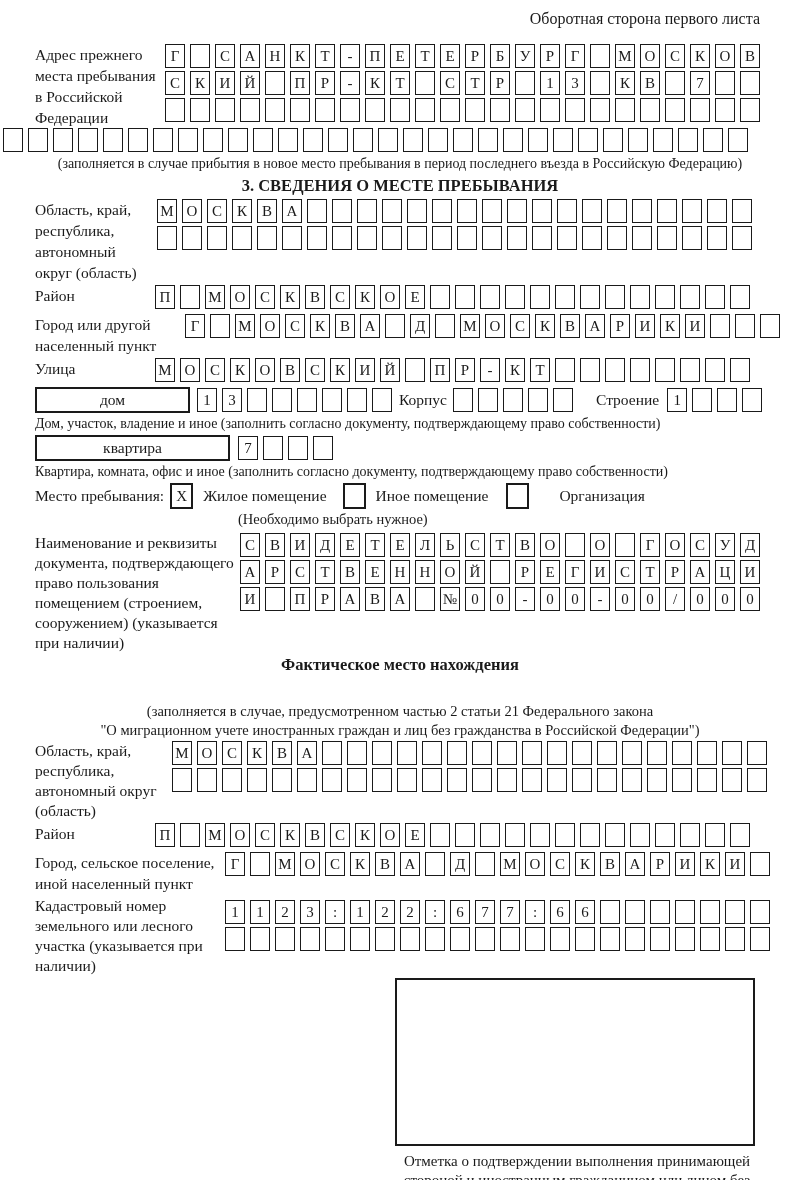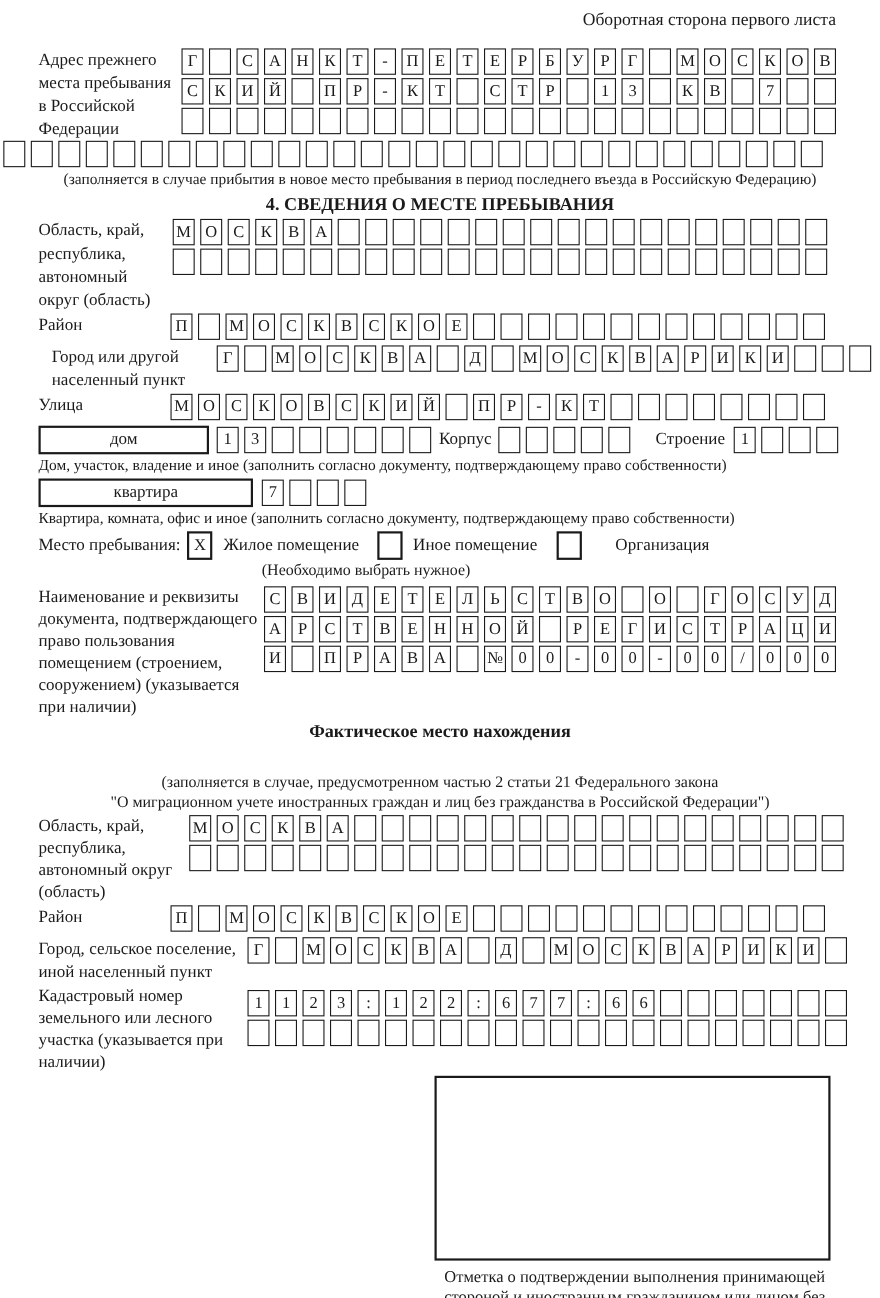--- a/index.html
+++ b/index.html
@@ -155,21 +155,21 @@
     <span class="cell"></span>
     <span class="cell"></span>
     <span class="cell"></span>
     <span class="cell"></span>
     <span class="cell"></span>
     <span class="cell"></span>
     <span class="cell"></span>
   </div>
 <div class="note-center">(заполняется в случае прибытия в новое место пребывания в период последнего въезда в Российскую Федерацию)</div>
 
-<div class="sec-title">4. СВЕДЕНИЯ О МЕСТЕ ПРЕБЫВАНИЯ</div>
+<div class="sec-title">3. СВЕДЕНИЯ О МЕСТЕ ПРЕБЫВАНИЯ</div>
 
 <div class="frow">
   <div class="lbl" style="margin-left:35px;width:120px;flex:0 0 auto;">Область, край, республика, автономный округ (область)</div>
   <div style="margin-left:2px;">
     <div class="cells-row">
         <span class="cell">М</span>
         <span class="cell">О</span>
         <span class="cell">С</span>
         <span class="cell">К</span>
         <span class="cell">В</span>
@@ -246,21 +246,21 @@
       <span class="cell"></span>
       <span class="cell"></span>
       <span class="cell"></span>
       <span class="cell"></span>
       <span class="cell"></span>
       <span class="cell"></span>
     </div>
 </div>
 
 <div class="frow mt2">
-  <div class="lbl" style="margin-left:47px;width:142px;flex:0 0 auto;">Город или другой населенный пункт</div>
+  <div class="lbl" style="margin-left:35px;width:142px;flex:0 0 auto;">Город или другой населенный пункт</div>
   <div class="cells-row" style="margin-left:8px;">
       <span class="cell">Г</span>
       <span class="cell"></span>
       <span class="cell">М</span>
       <span class="cell">О</span>
       <span class="cell">С</span>
       <span class="cell">К</span>
       <span class="cell">В</span>
       <span class="cell">А</span>
       <span class="cell"></span>

